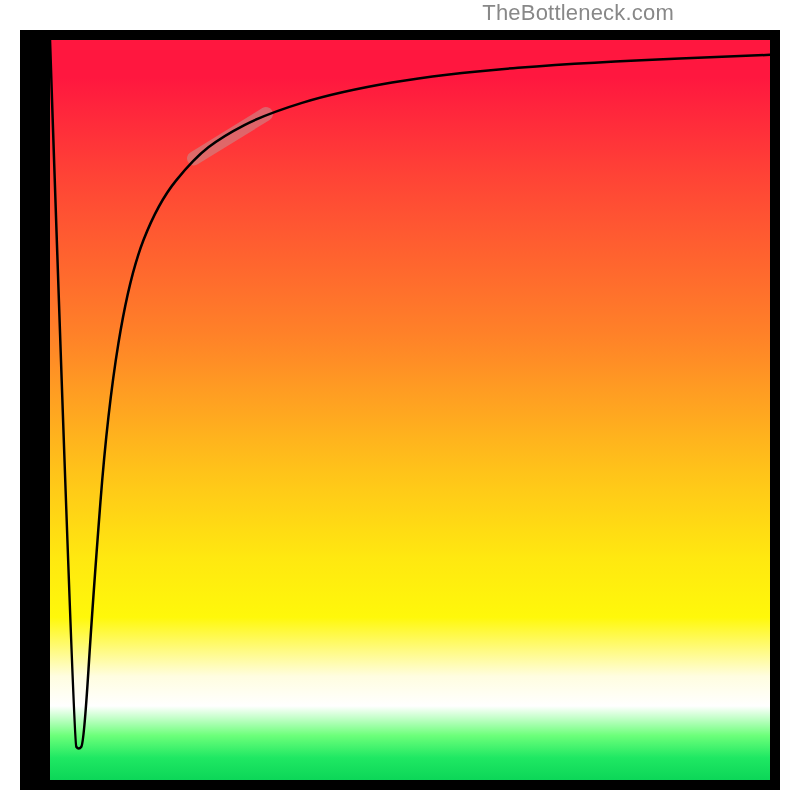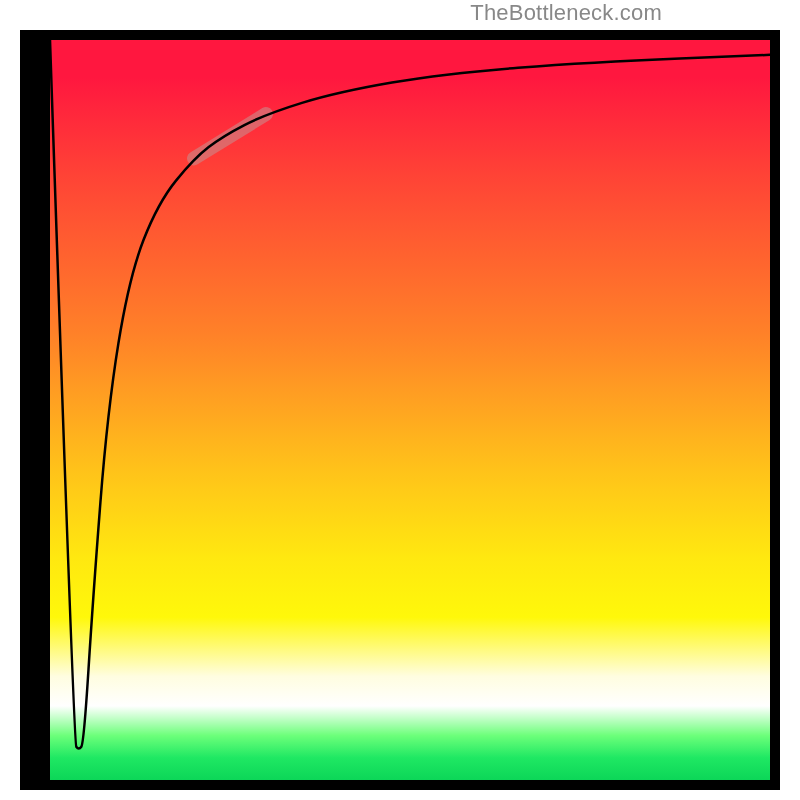--- a/index.html
+++ b/index.html
@@ -7,20 +7,21 @@
     padding: 0;
     width: 800px;
     height: 800px;
     background: #fff;
     overflow: hidden;
   }
   #container {
     position: relative;
     width: 672px;
     height: 800px;
+    padding-left: 12px;
   }
   #frame {
     position: absolute;
     left: 20px;
     top: 30px;
     width: 760px;
     height: 760px;
     background: #000;
   }
   #plot-area {

